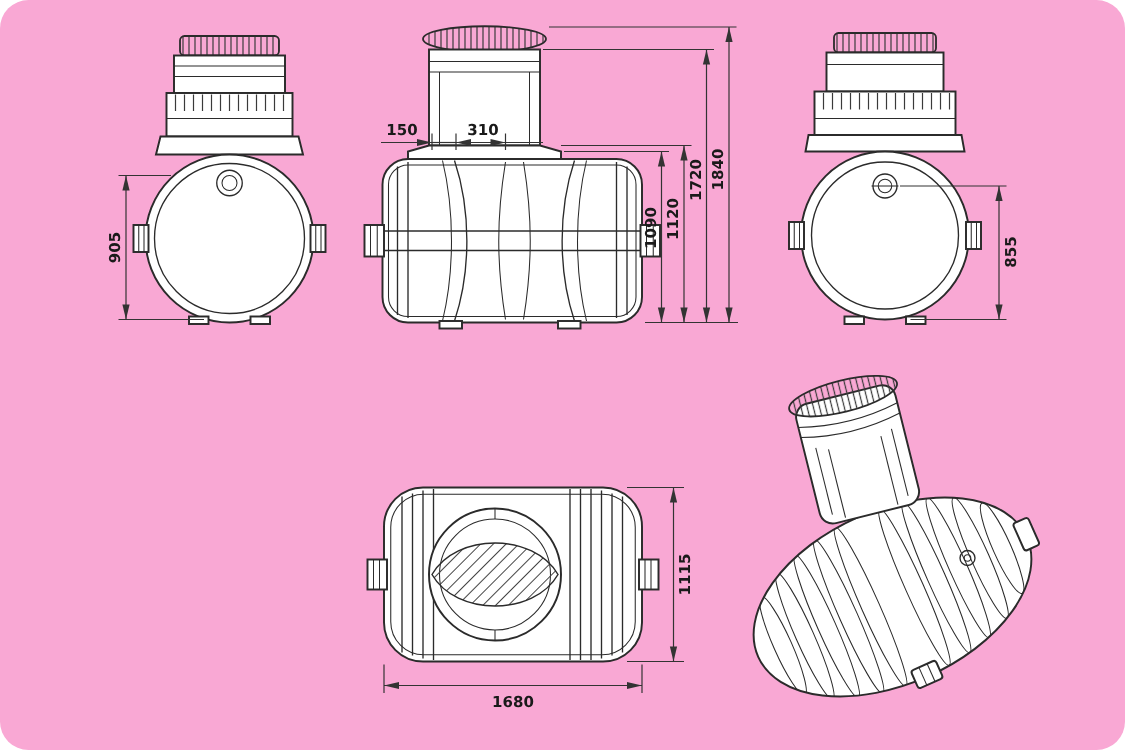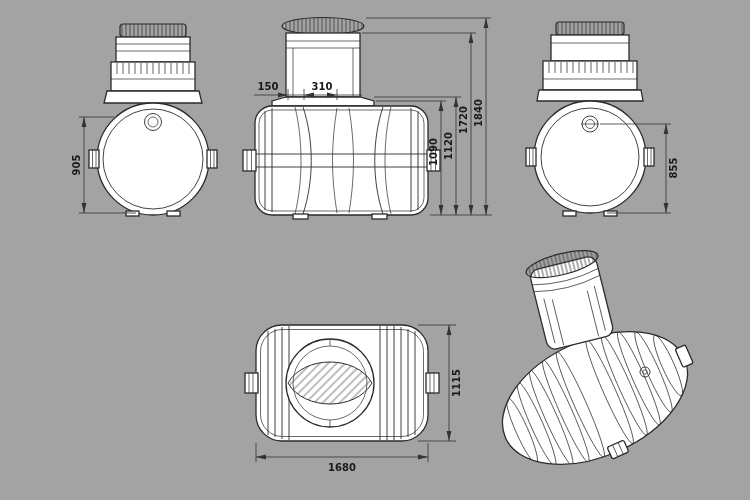--- a/index.html
+++ b/index.html
@@ -1,16 +1,16 @@
 <!DOCTYPE html>
 <html><head>
 <meta charset="utf-8">
 <style>
   html,body{margin:0;padding:0;background:#ffffff;}
-  .stage{width:750px;height:500px;background:#a3a3a3;position:relative;overflow:hidden;}
+  .stage{width:750px;height:500px;background:#f9a8d4;position:relative;overflow:hidden;border-radius:19px;}
   svg{display:block;}
   .ol{fill:#ffffff;stroke:#2b2b2b;stroke-width:1.3;}
   .ol2{fill:none;stroke:#2b2b2b;stroke-width:0.9;}
   .thin{fill:none;stroke:#2b2b2b;stroke-width:0.7;}
   .dim{fill:none;stroke:#333333;stroke-width:0.8;}
   .dimtxt{font-family:"DejaVu Sans", sans-serif;font-size:10px;font-weight:bold;fill:#1a1a1a;}
 </style>
 </head>
 <body>
 

